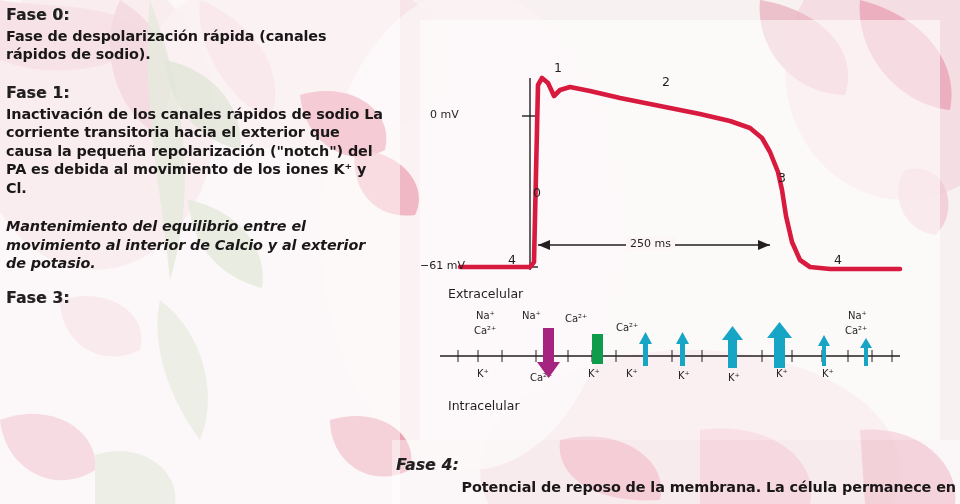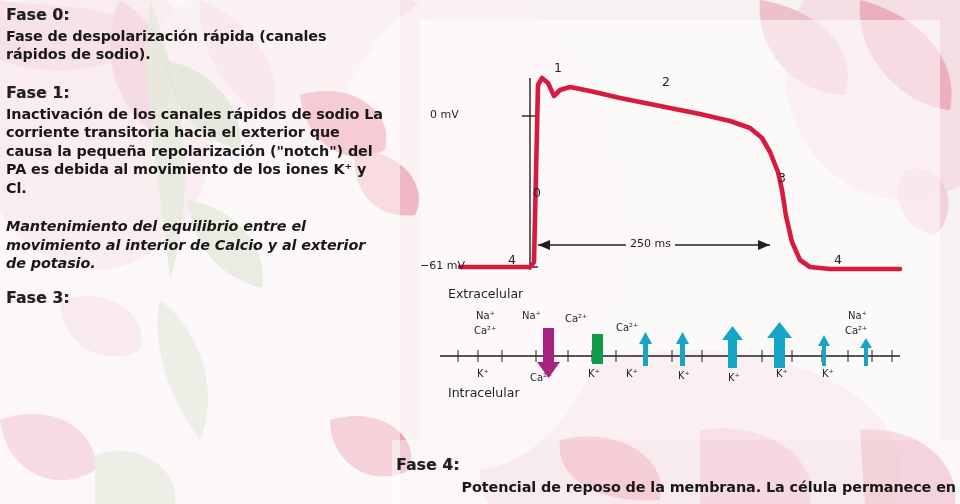--- a/index.html
+++ b/index.html
@@ -47,21 +47,21 @@
   .gap-sm { margin-bottom: 17px; font-style: italic; }
   .gap-md { margin-bottom: 20px; }
 
   
   .br-col {
     position: absolute;
     left: 396px;
     top: 456px;
     width: 560px;
   }
-  .br-col .phase-head { margin-bottom: 4px; }
+  .br-col .phase-head { margin-bottom: 4px; font-style: italic; }
   .br-col .phase-body { margin-bottom: 0; text-align: right; }
 
   
   .figure {
     position: absolute;
     left: 430px;
     top: 30px;
     width: 520px;
     height: 400px;
   }
@@ -189,21 +189,21 @@
     <span class="fig-label" style="left:196px; top:207px; background:#fdf6f7; padding:0 4px;">250 ms</span>
 
     <span class="fig-num" style="left:103px; top:155px;">0</span>
     <span class="fig-num" style="left:124px; top:30px;">1</span>
     <span class="fig-num" style="left:232px; top:44px;">2</span>
     <span class="fig-num" style="left:348px; top:140px;">3</span>
     <span class="fig-num" style="left:78px; top:222px;">4</span>
     <span class="fig-num" style="left:404px; top:222px;">4</span>
 
     <span class="membrane-word" style="left:18px; top:256px;text-align:right;">Extracelular</span>
-    <span class="membrane-word" style="left:18px; top:355px;">Intracelular</span>
+    <span class="membrane-word" style="left:18px; top:368px;">Intracelular</span>
 
     <span class="ion-label" style="left:46px;  top:280px;">Na⁺</span>
     <span class="ion-label" style="left:44px;  top:295px;">Ca²⁺</span>
     <span class="ion-label" style="left:92px;  top:280px;">Na⁺</span>
     <span class="ion-label" style="left:135px; top:283px;">Ca²⁺</span>
     <span class="ion-label" style="left:186px; top:292px;">Ca²⁺</span>
     <span class="ion-label" style="left:418px; top:280px;">Na⁺</span>
     <span class="ion-label" style="left:415px; top:295px;">Ca²⁺</span>
 
     <span class="ion-label" style="left:47px;  top:338px;">K⁺</span>

